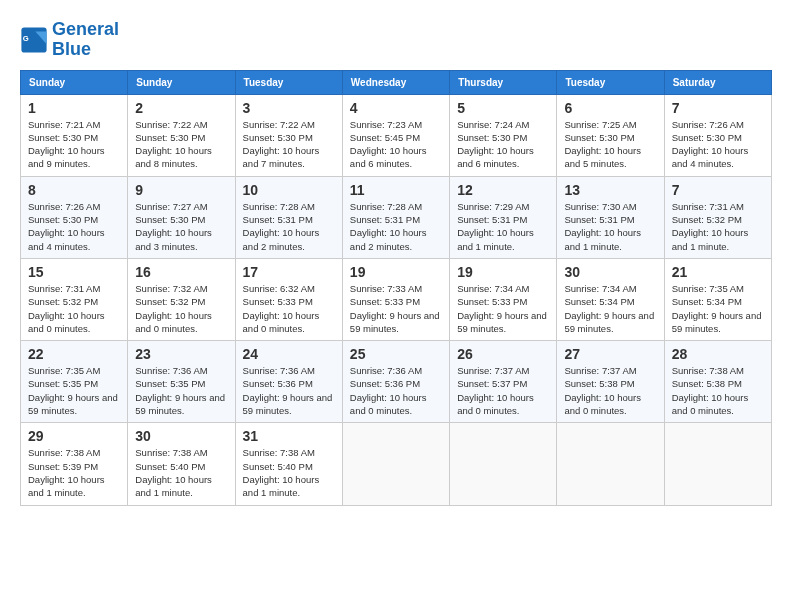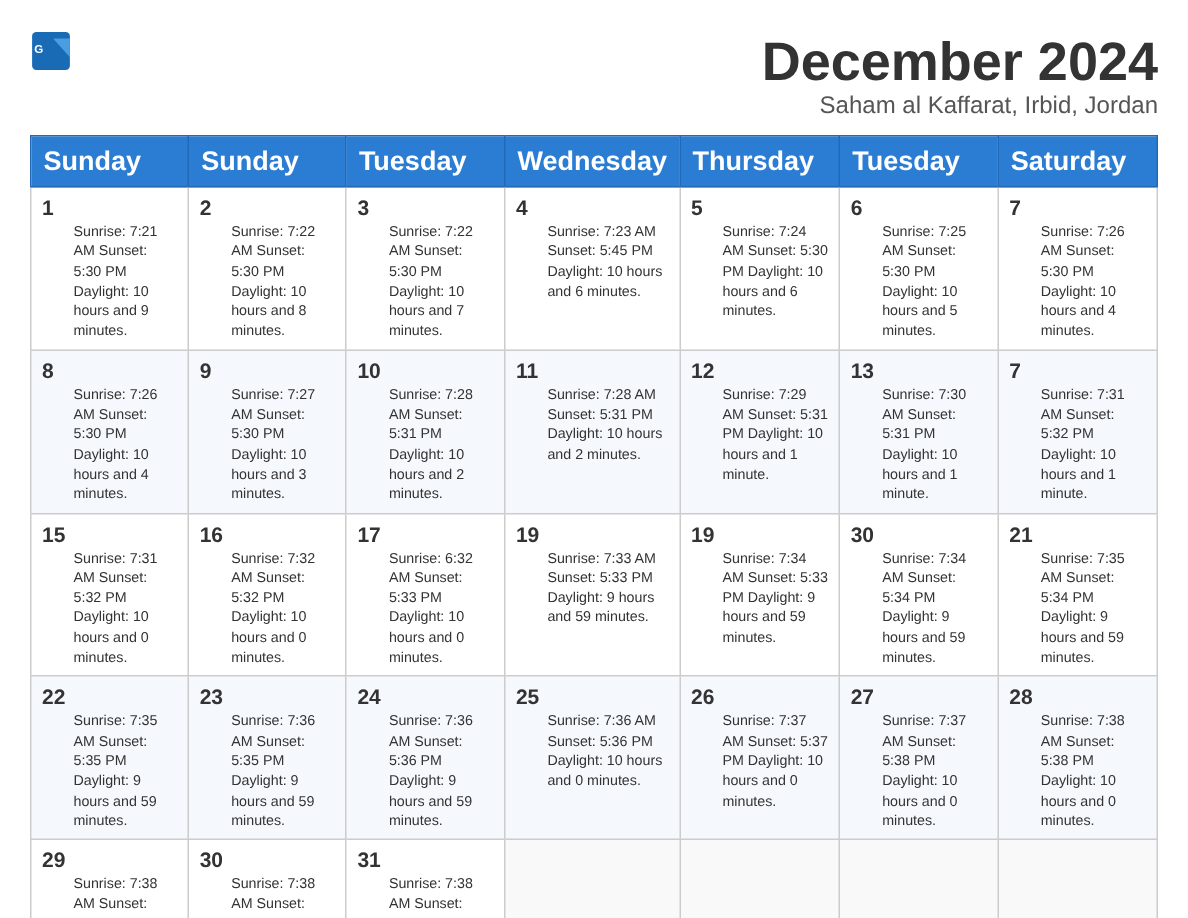--- a/index.html
+++ b/index.html
@@ -47,21 +47,21 @@
     .calendar {
       width: 100%;
       border-collapse: collapse;
       border: 1px solid #ccc;
     }
     .calendar th {
       background-color: #2b7cd3;
       color: #fff;
       text-align: left;
       padding: 6px 8px;
-      font-size: 18px;
+      font-size: 10px;
       font-weight: bold;
       border: 1px solid #2369b8;
     }
     .calendar td {
       border: 1px solid #ccc;
       vertical-align: top;
       padding: 5px 7px;
       width: calc(100% / 7);
       min-height: 80px;
       background: #fff;
@@ -73,38 +73,37 @@
       font-size: 14px;
       font-weight: bold;
       color: #333;
       display: block;
       margin-bottom: 2px;
     }
     .day-info {
       font-size: 9.5px;
       color: #333;
       line-height: 1.4;
-      margin-left: 21px;
     }
     .empty { background: #f9f9f9 !important; }
   </style>
 </head>
 <body>
 
 <div class="header">
   <div class="logo">
     <svg class="logo-icon" viewBox="0 0 40 40">
       <rect x="2" y="2" width="36" height="36" rx="4" fill="#1a6bb5"></rect>
       <polygon points="22,8 38,8 38,26" fill="#4a9de0"></polygon>
       <text x="4" y="22" font-size="11" font-weight="bold" fill="white" font-family="Arial">G</text>
     </svg>
-  </div>
-  <div class="title-section">
-    <div class="month-title">December 2024</div>
-    <div class="location">Saham al Kaffarat, Irbid, Jordan</div>
+    <div class="logo-text">
+      <div><span>General</span></div>
+      <div style="color:#1a6bb5">Blue</div>
+    </div>
   </div>
 </div>
 
 <table class="calendar">
   <thead>
     <tr>
     <th>Sunday</th>
         <th>Sunday</th>
         <th>Tuesday</th>
         <th>Wednesday</th>

